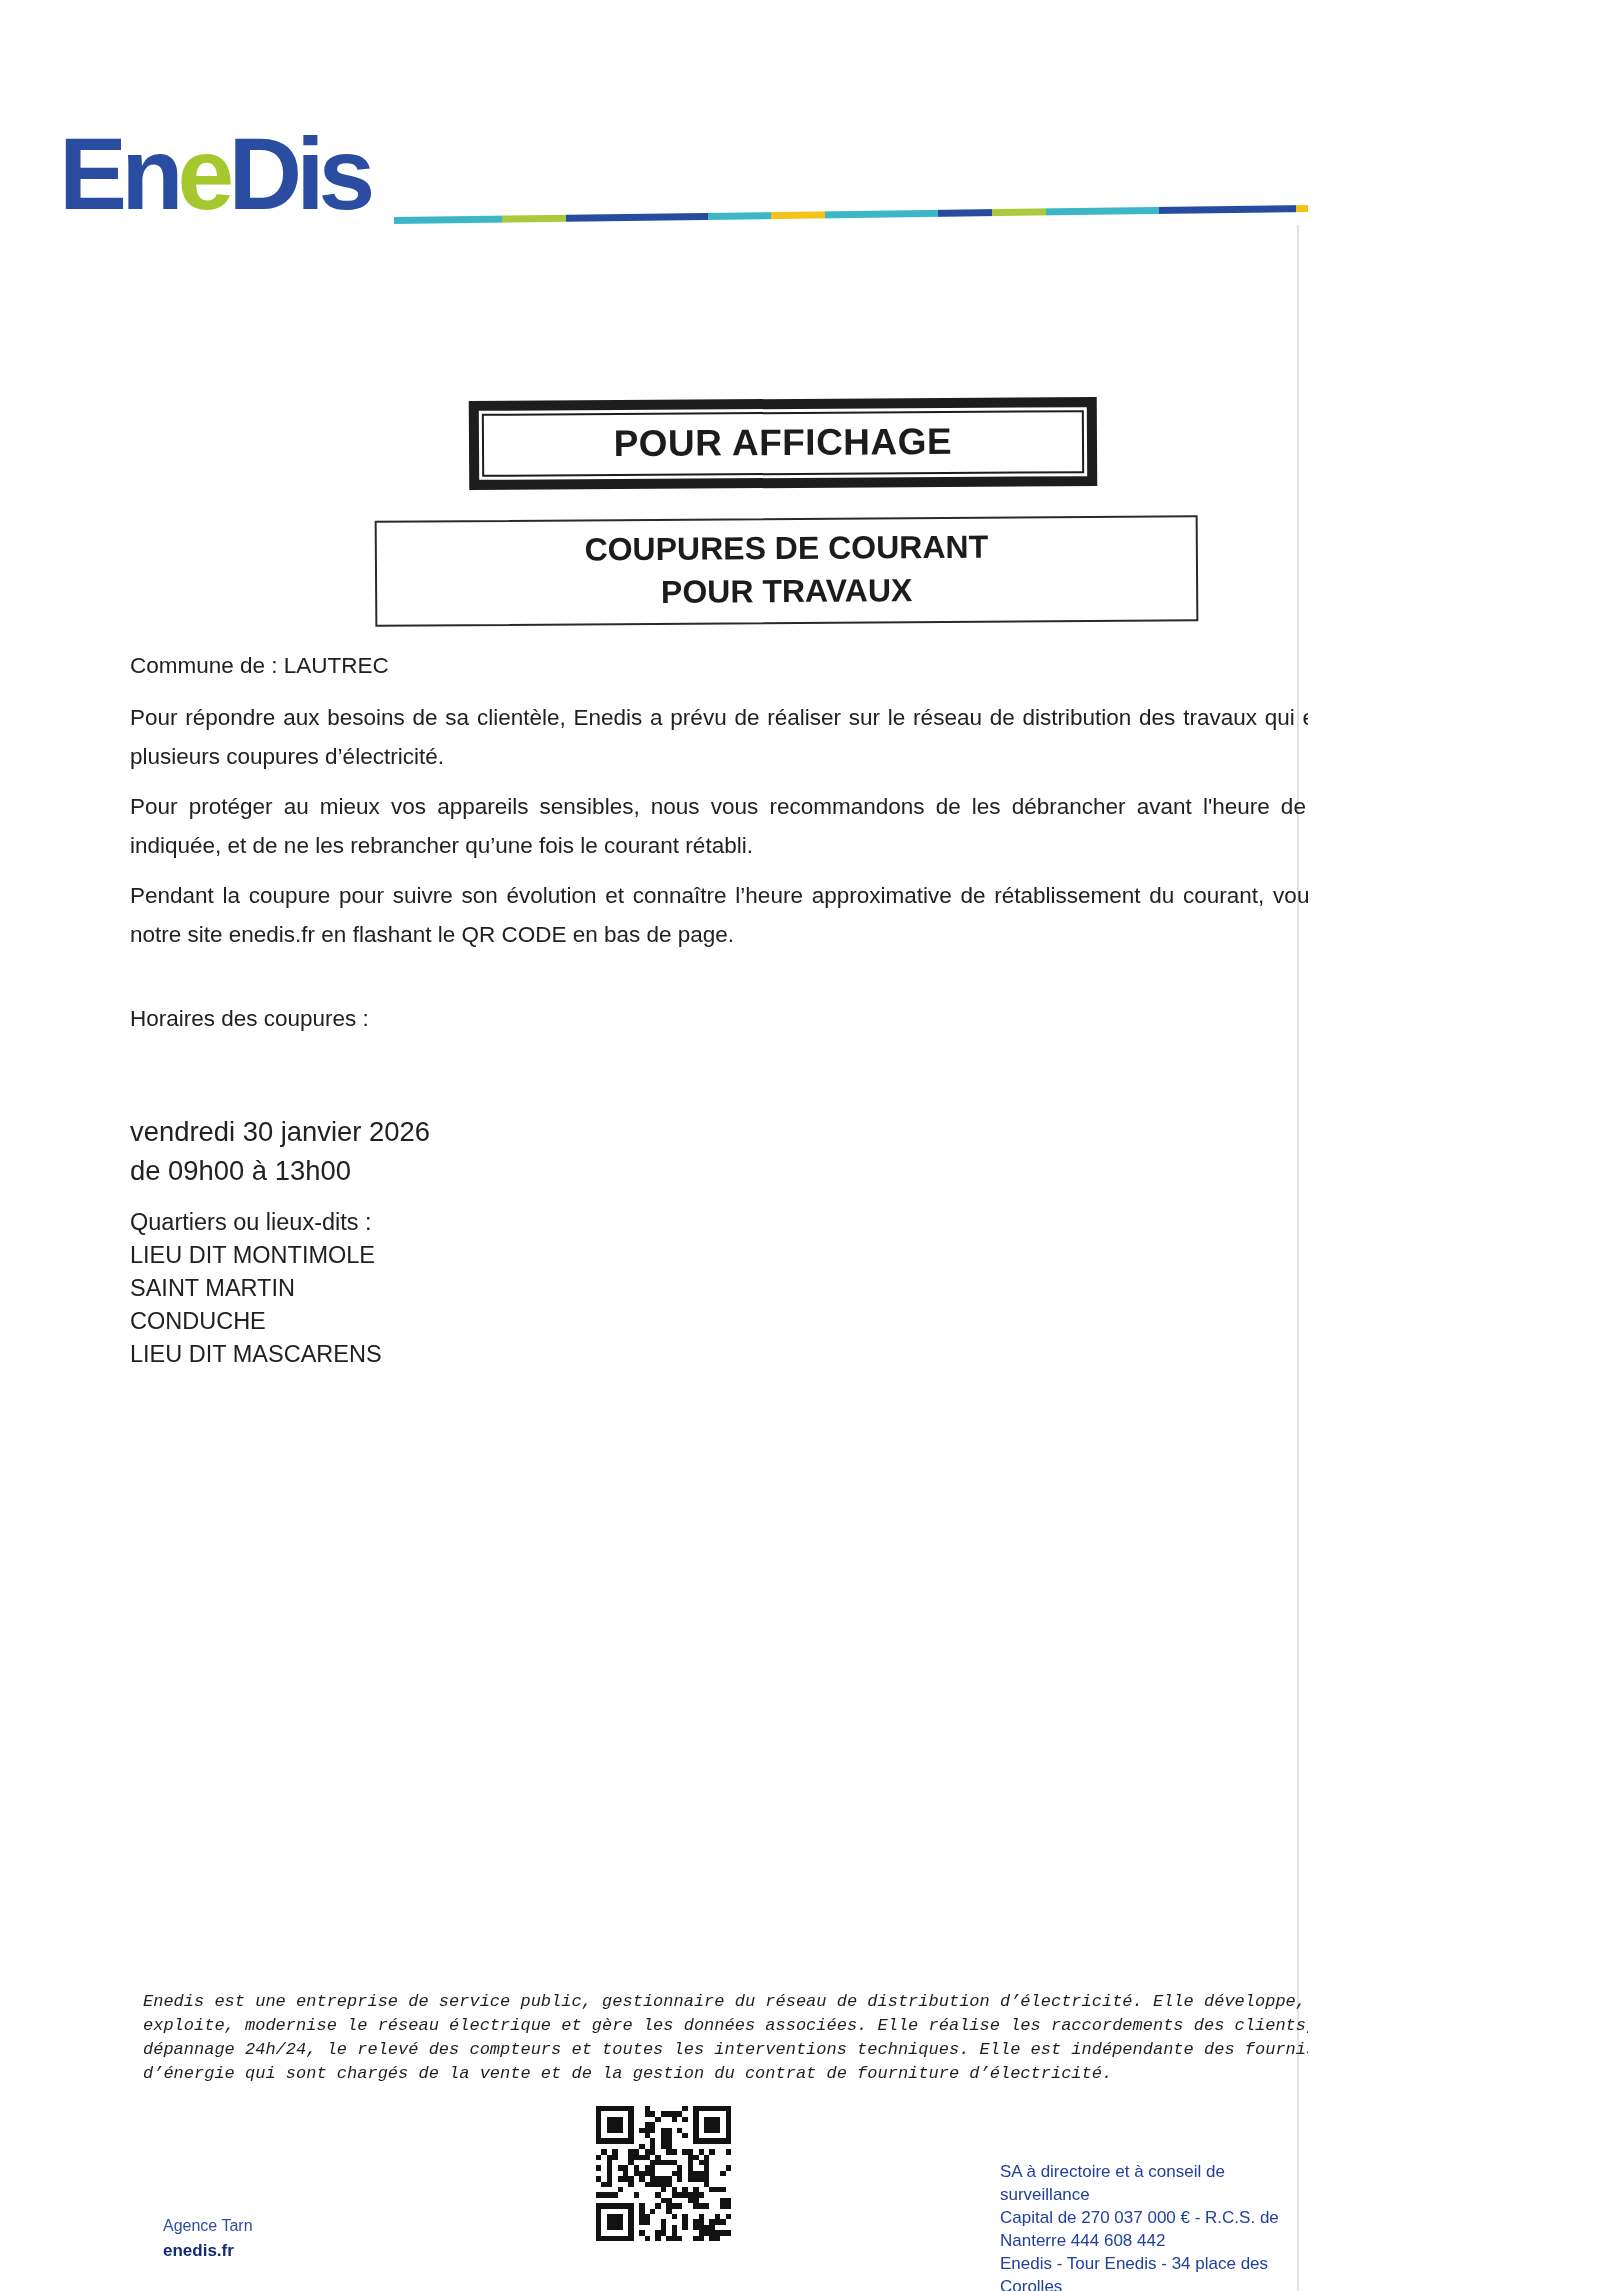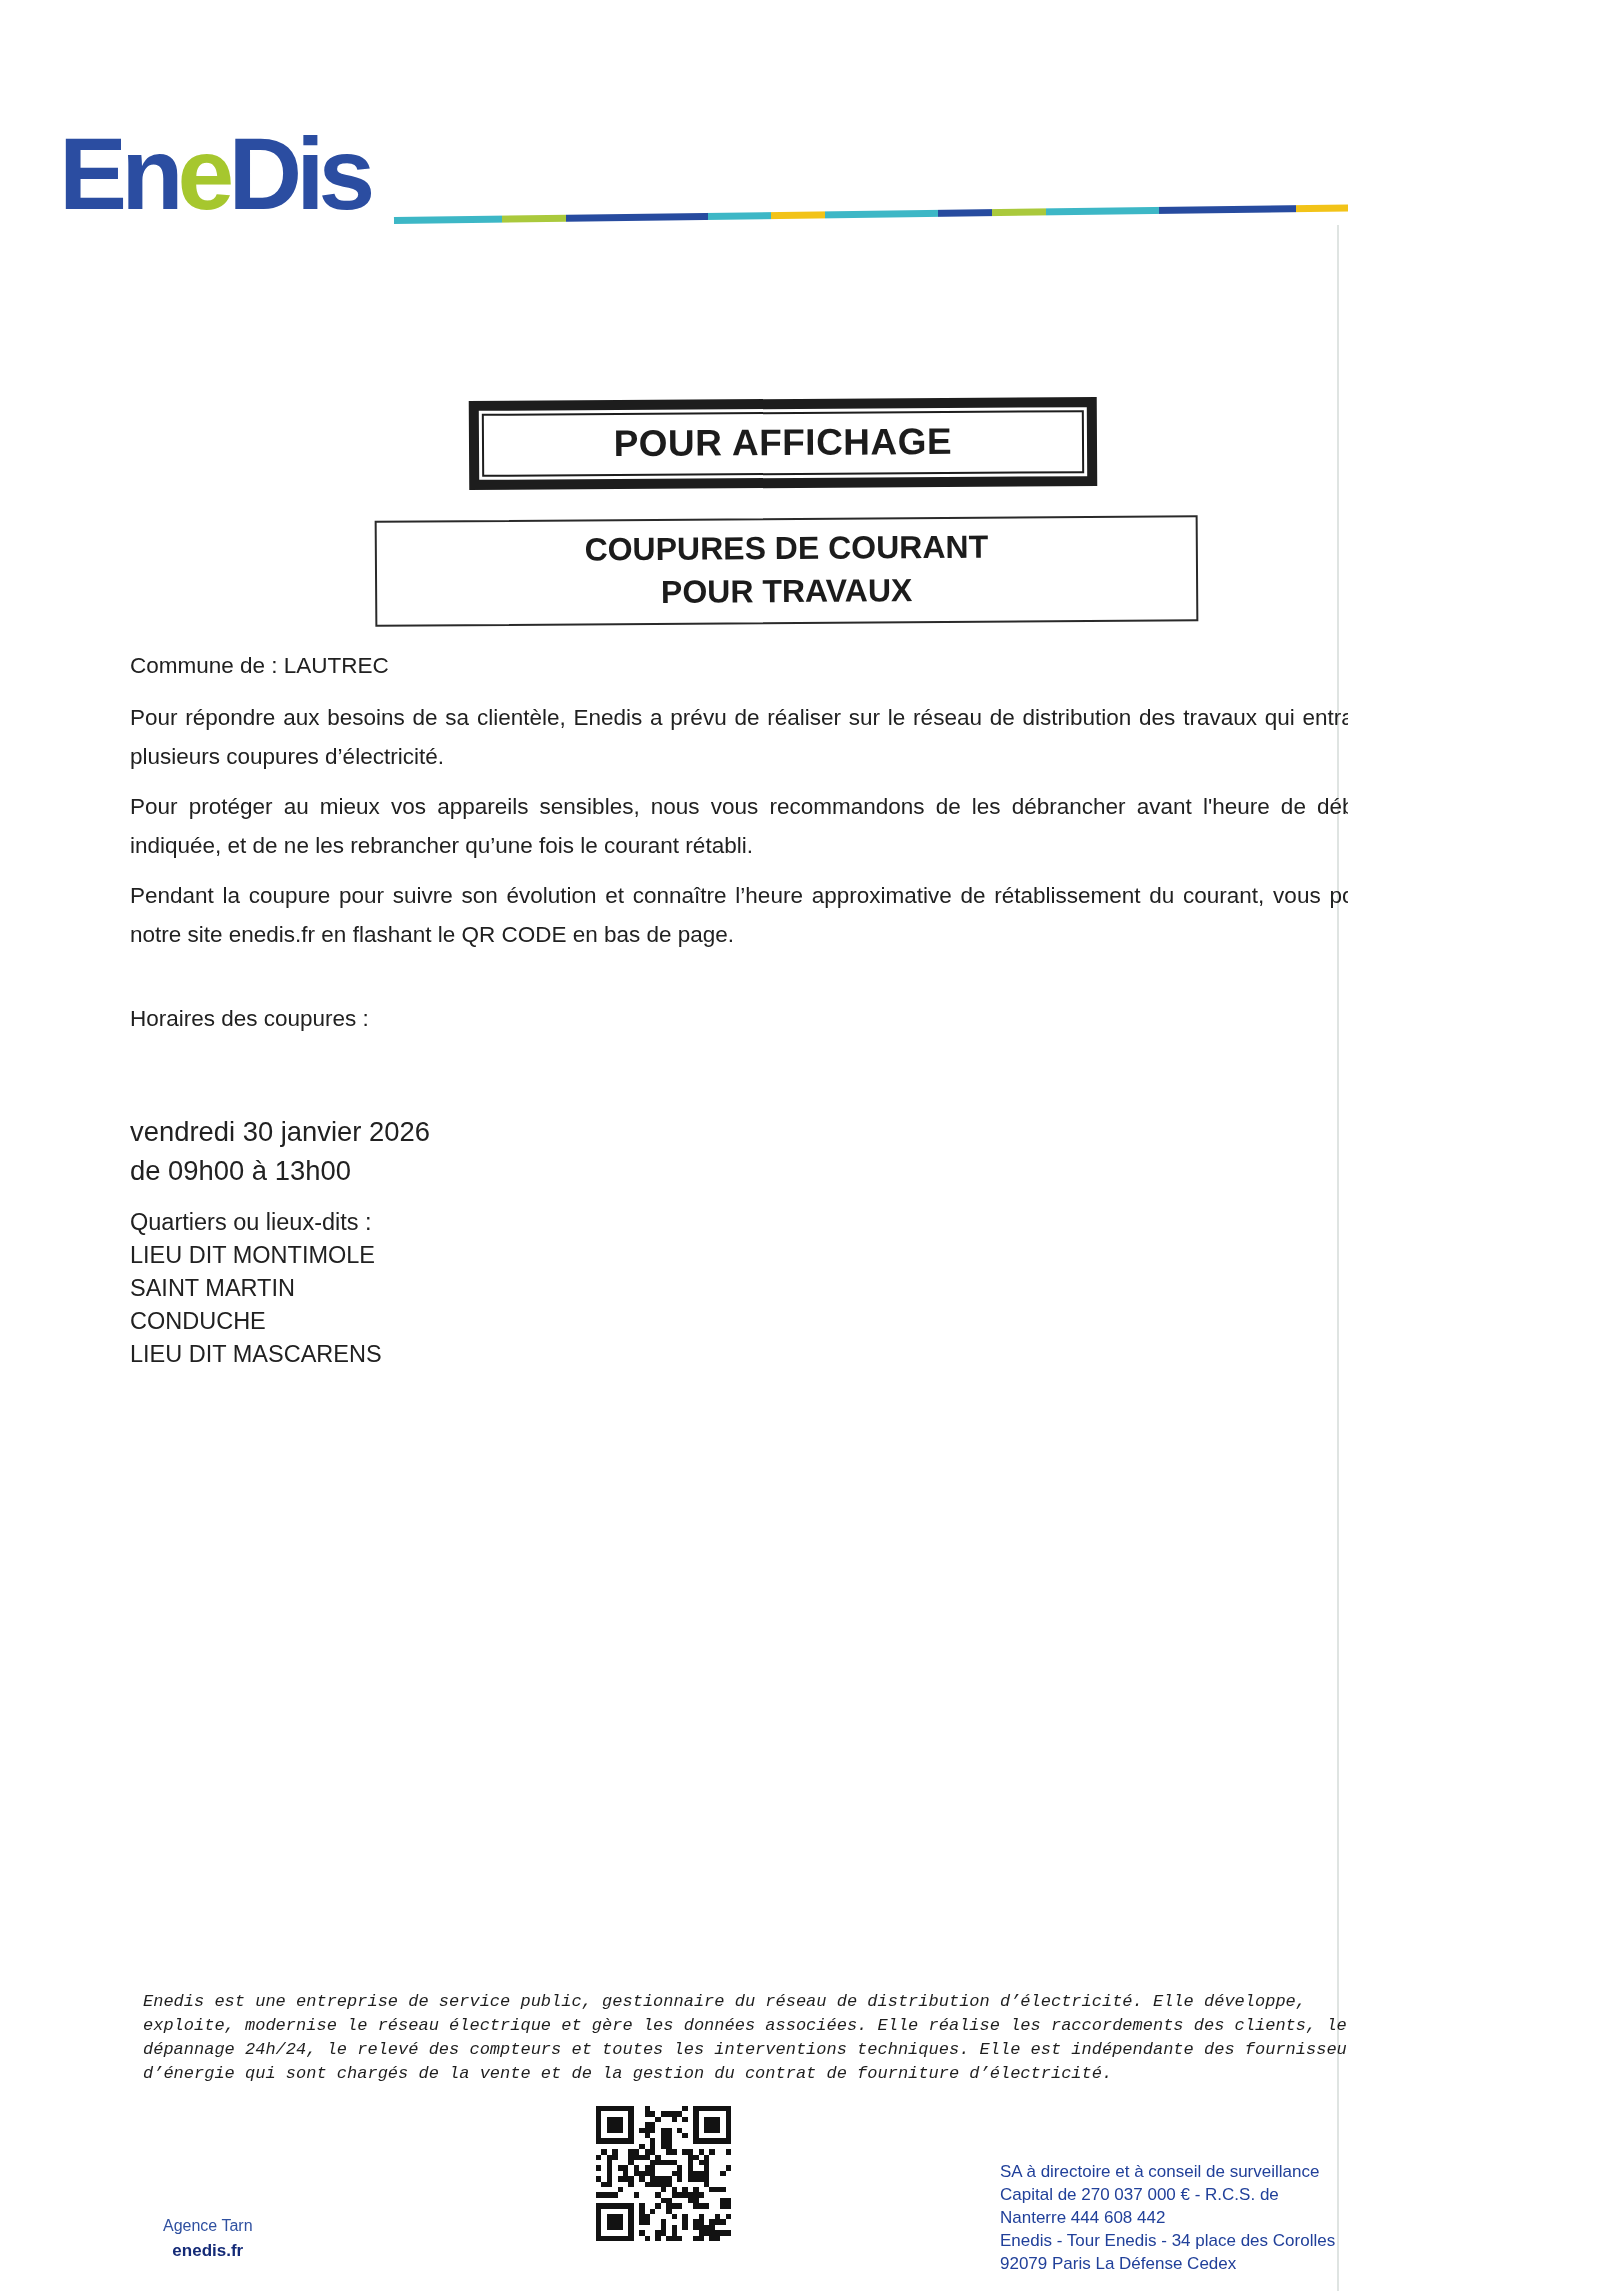--- a/index.html
+++ b/index.html
@@ -1,18 +1,18 @@
 <!DOCTYPE html>
 <html><head>
 <meta charset="utf-8">
 <style>
   html,body { margin:0; padding:0; background:#ffffff; }
   .page {
     position:relative; width:1308px; height:2292px; background:#ffffff;
-    font-family:"Liberation Sans", sans-serif; color:#212121; overflow:hidden;padding-left:40px;
+    font-family:"Liberation Sans", sans-serif; color:#212121; overflow:hidden;
   }
   
   .scan-edge { position:absolute; top:225px; bottom:0; right:8.8px; width:2px; background:#dfe4e2; }
 
   
   .logo {
     position:absolute; left:59px; top:123px; line-height:1;
     font-size:102px; font-weight:bold; letter-spacing:-5.9px; color:#2b4da1;
   }
   .logo .green { color:#a6c72e; }
@@ -58,21 +58,21 @@
   .quartiers { position:absolute; left:130px; top:1206px; font-size:23.5px; line-height:33px; }
 
   
   .about {
     position:absolute; left:143px; top:1990px; width:1264px;
     font-size:17px; font-style:italic; line-height:24px; color:#1e1e1e;font-family:Liberation Mono, monospace;
   }
   .qr { position:absolute; left:596px; top:2106px; width:135px; height:135px; }
   .qr svg { width:135px; height:135px; shape-rendering:crispEdges; }
   .company { position:absolute; left:1000px; top:2160px; font-size:17px; line-height:23px; color:#21409a; }
-  .agency { position:absolute; left:163px; top:2217px; font-size:16px; color:#2f50a0;text-align:center; }
+  .agency { position:absolute; left:163px; top:2217px; font-size:16px; color:#2f50a0; }
   .agency .site { font-weight:bold; font-size:17px; color:#142a77; margin-top:6px; }
 </style>
 </head>
 <body>
 
 <div class="page">
 
   <div class="scan-edge"></div>
 
   <div class="logo">

